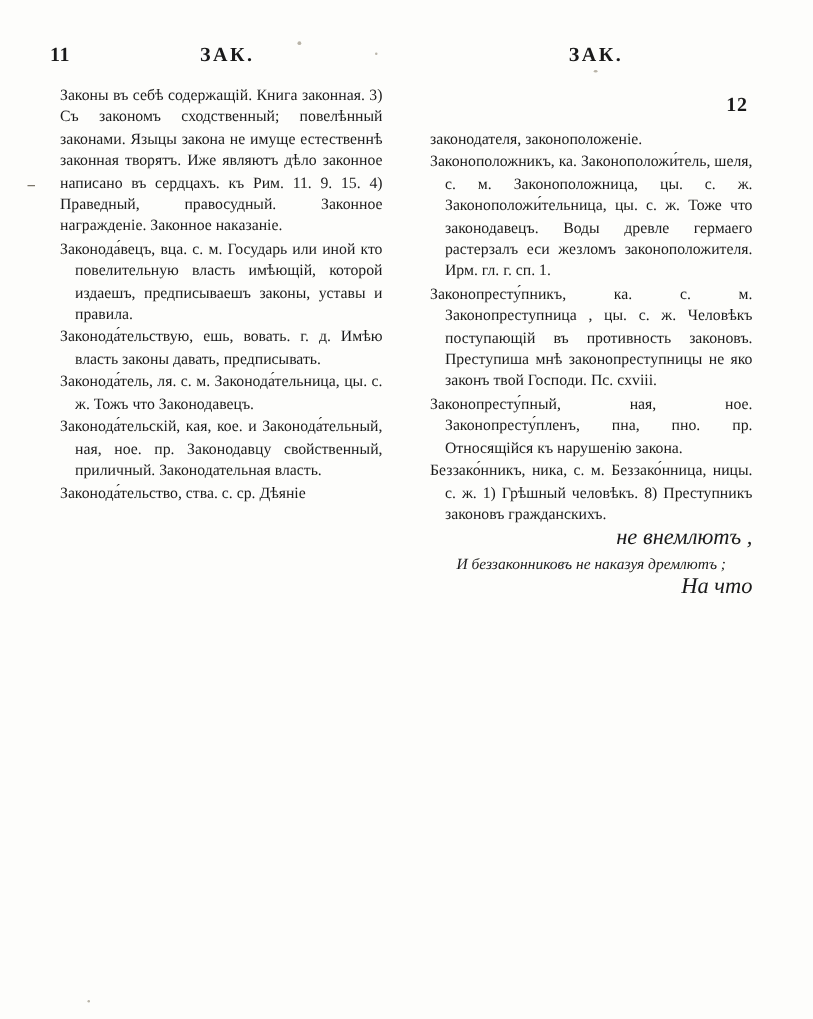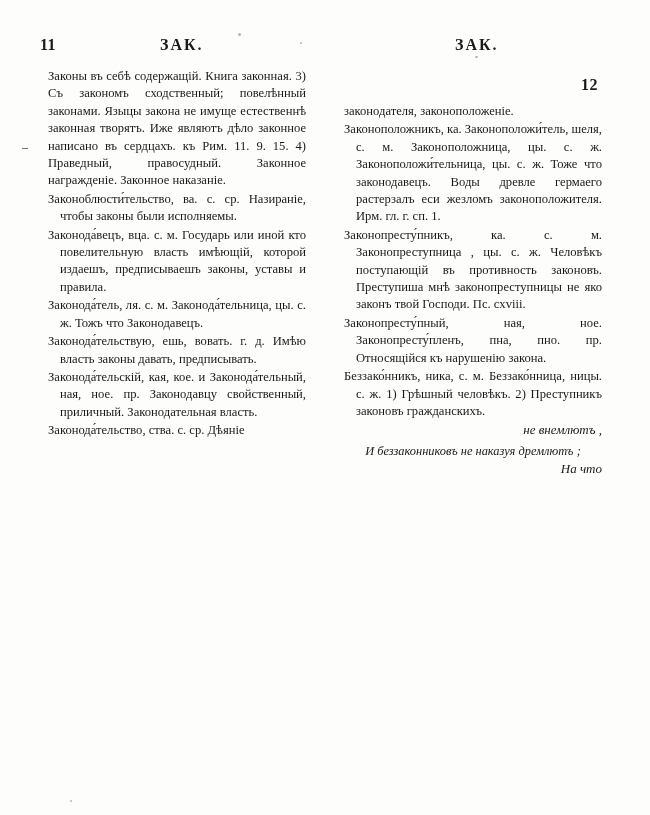--- a/index.html
+++ b/index.html
@@ -94,21 +94,21 @@
     font-style: italic;
     text-align: center;
     font-size: 12.4px;
     line-height: 17.4px;
     text-indent: 0;
     margin: 4px 0 0 0;
   }
   .verse-r {
     font-style: italic;
     text-align: right;
-    font-size: 13px;
+    font-size: 18px;
     line-height: 17.4px;
     text-indent: 0;
     margin: 0;
   }
   .speck {
     position: absolute;
     background: #b9b4a8;
     border-radius: 50%;
   }
   .edge-mark {
@@ -128,34 +128,33 @@
     <span class="folio-left">11</span>
     <span class="runhead-left">ЗАК.</span>
     <span class="runhead-right">ЗАК.</span>
     <span class="folio-right">12</span>
   </div>
 
   <div class="columns">
 
     <div class="col col-left">
       <p class="entry noind">Законы въ себѣ содержащій. Книга законная. 3) Съ закономъ сходственный; повелѣнный законами. Языцы закона не имуще естественнѣ законная творятъ. Иже являютъ дѣло законное написано въ сердцахъ. къ Рим. 11. 9. 15. 4) Праведный, правосудный. Законное награжденіе. Законное наказаніе.</p>
-      <p class="entry hang">Законоблюсти́тельство, ва. с. ср. Назираніе, чтобы законы были исполняемы.</p>
       <p class="entry hang">Законода́вецъ, вца. с. м. Государь или иной кто повелительную власть имѣющій, которой издаешъ, предписываешъ законы, уставы и правила.</p>
+      <p class="entry hang">Законода́тельствую, ешь, вовать. г. д. Имѣю власть законы давать, предписывать.</p>
       <p class="entry hang">Законода́тель, ля. с. м. Законода́тельница, цы. с. ж. Тожъ что Законодавецъ.</p>
-      <p class="entry hang">Законода́тельствую, ешь, вовать. г. д. Имѣю власть законы давать, предписывать.</p>
       <p class="entry hang">Законода́тельскій, кая, кое. и Законода́тельный, ная, ное. пр. Законодавцу свойственный, приличный. Законодательная власть.</p>
       <p class="entry hang">Законода́тельство, ства. с. ср. Дѣяніе</p>
     </div>
 
     <div class="col col-right">
       <p class="entry noind">законодателя, законоположеніе.</p>
       <p class="entry hang">Законоположникъ, ка. Законоположи́тель, шеля, с. м. Законоположница, цы. с. ж. Законоположи́тельница, цы. с. ж. Тоже что законодавецъ. Воды древле гермаего растерзалъ еси жезломъ законоположителя. Ирм. гл. г. сп. 1.</p>
       <p class="entry hang">Законопресту́пникъ, ка. с. м. Законопреступница , цы. с. ж. Человѣкъ поступающій въ противность законовъ. Преступиша мнѣ законопреступницы не яко законъ твой Господи. Пс. cxviii.</p>
       <p class="entry hang">Законопресту́пный, ная, ное. Законопресту́пленъ, пна, пно. пр. Относящійся къ нарушенію закона.</p>
-      <p class="entry hang">Беззако́нникъ, ника, с. м. Беззако́нница, ницы. с. ж. 1) Грѣшный человѣкъ. 2) Преступникъ законовъ гражданскихъ.</p>
+      <p class="entry hang">Беззако́нникъ, ника, с. м. Беззако́нница, ницы. с. ж. 1) Грѣшный человѣкъ. 8) Преступникъ законовъ гражданскихъ.</p>
       <p class="verse-r">не внемлютъ ,</p>
       <p class="verse">И беззаконниковъ не наказуя дремлютъ ;</p>
       <p class="verse-r">На что</p>
     </div>
 
   </div>
 
   <span class="edge-mark" style="top:148px;"></span>
   <span class="speck" style="left:238px; top:33px; width:3px; height:3px;"></span>
   <span class="speck" style="left:300px; top:42px; width:2px; height:2px;"></span>

